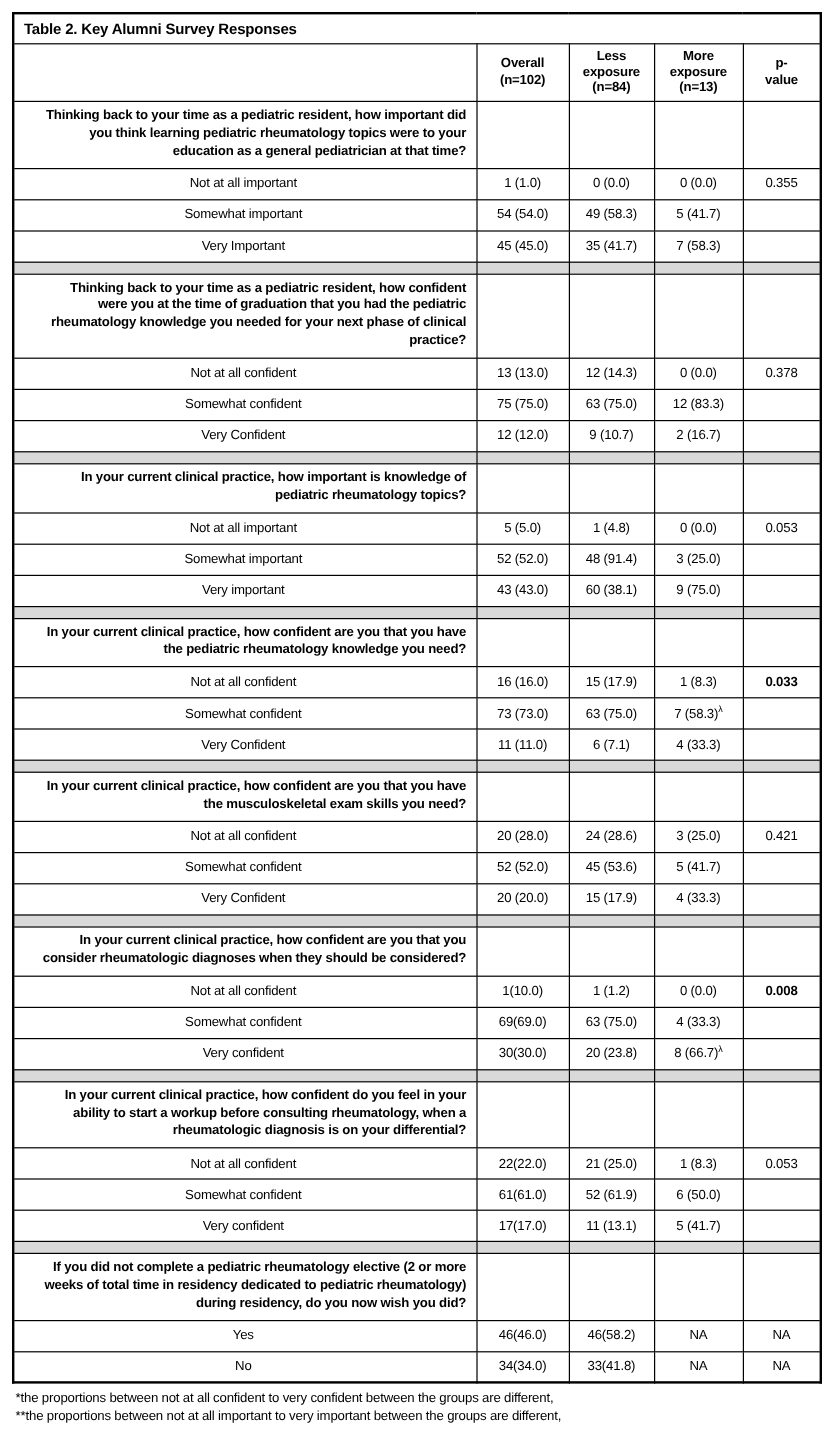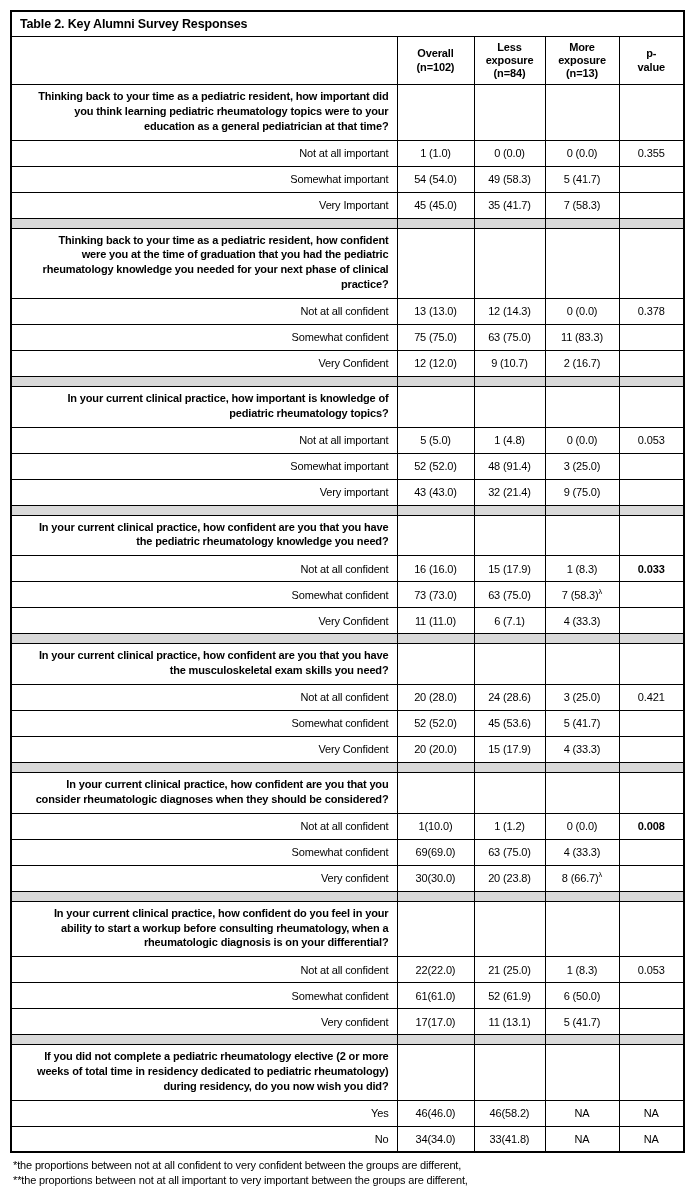--- a/index.html
+++ b/index.html
@@ -6,21 +6,21 @@
   body{width:691px;height:1200px;font-family:"Liberation Sans",sans-serif;color:#000;}
   .page{width:551px;height:1200px;box-sizing:border-box;padding:10px 8px 0 10px;border-radius:15px;}
   table.survey{border-collapse:collapse;table-layout:fixed;width:673px;border:2px solid #000;}
   td,th{border:1px solid #000;vertical-align:middle;box-sizing:border-box;
         font-size:11px;letter-spacing:-0.15px;padding:2px 5px;}
   td.title-cell{font-size:12.5px;font-weight:bold;text-align:left;padding:5px 8px;height:23px;}
   th{font-weight:bold;text-align:center;white-space:pre-line;line-height:1.2;height:48px;padding:3px 2px;}
   td.question{font-weight:bold;text-align:right;line-height:1.35;padding:4px 8px 6px 20px;}
   tr.q3 td.question{height:52px;}
   tr.q2 td.question{height:38px;}
-  td.answer-label{text-align:right;padding-right:8px;margin-top:18px;}
+  td.answer-label{text-align:center;padding-right:8px;margin-top:18px;}
   tr.answer td{height:26px;}
   td.num{text-align:center;}
   td.num.bold{font-weight:bold;margin-left:24px;}
   tr.spacer td{background:#d9d9d9;height:10px;padding:0;}
   sup{font-size:7.5px;vertical-align:super;line-height:0;}
   .footnotes{margin-top:5px;padding-left:3px;}
   .footnotes div{font-size:11px;letter-spacing:-0.15px;line-height:1.3;}
 </style>
 </head>
 <body>
@@ -99,21 +99,21 @@
           <td class="answer-label">Not at all confident</td>
           <td class="num">13 (13.0)</td>
           <td class="num">12 (14.3)</td>
           <td class="num">0 (0.0)</td>
           <td class="num">0.378</td>
         </tr>
         <tr class="answer">
           <td class="answer-label">Somewhat confident</td>
           <td class="num">75 (75.0)</td>
           <td class="num">63 (75.0)</td>
-          <td class="num">11 (83.3)</td>
+          <td class="num">12 (83.3)</td>
           <td class="num"></td>
         </tr>
         <tr class="answer">
           <td class="answer-label">Very Confident</td>
           <td class="num">12 (12.0)</td>
           <td class="num">9 (10.7)</td>
           <td class="num">2 (16.7)</td>
           <td class="num"></td>
         </tr>
         <tr class="spacer">
@@ -140,21 +140,21 @@
         <tr class="answer">
           <td class="answer-label">Somewhat important</td>
           <td class="num">52 (52.0)</td>
           <td class="num">48 (91.4)</td>
           <td class="num">3 (25.0)</td>
           <td class="num"></td>
         </tr>
         <tr class="answer">
           <td class="answer-label">Very important</td>
           <td class="num">43 (43.0)</td>
-          <td class="num">32 (21.4)</td>
+          <td class="num">60 (38.1)</td>
           <td class="num">9 (75.0)</td>
           <td class="num"></td>
         </tr>
         <tr class="spacer">
           <td></td>
           <td></td>
           <td></td>
           <td></td>
           <td></td>
         </tr>

